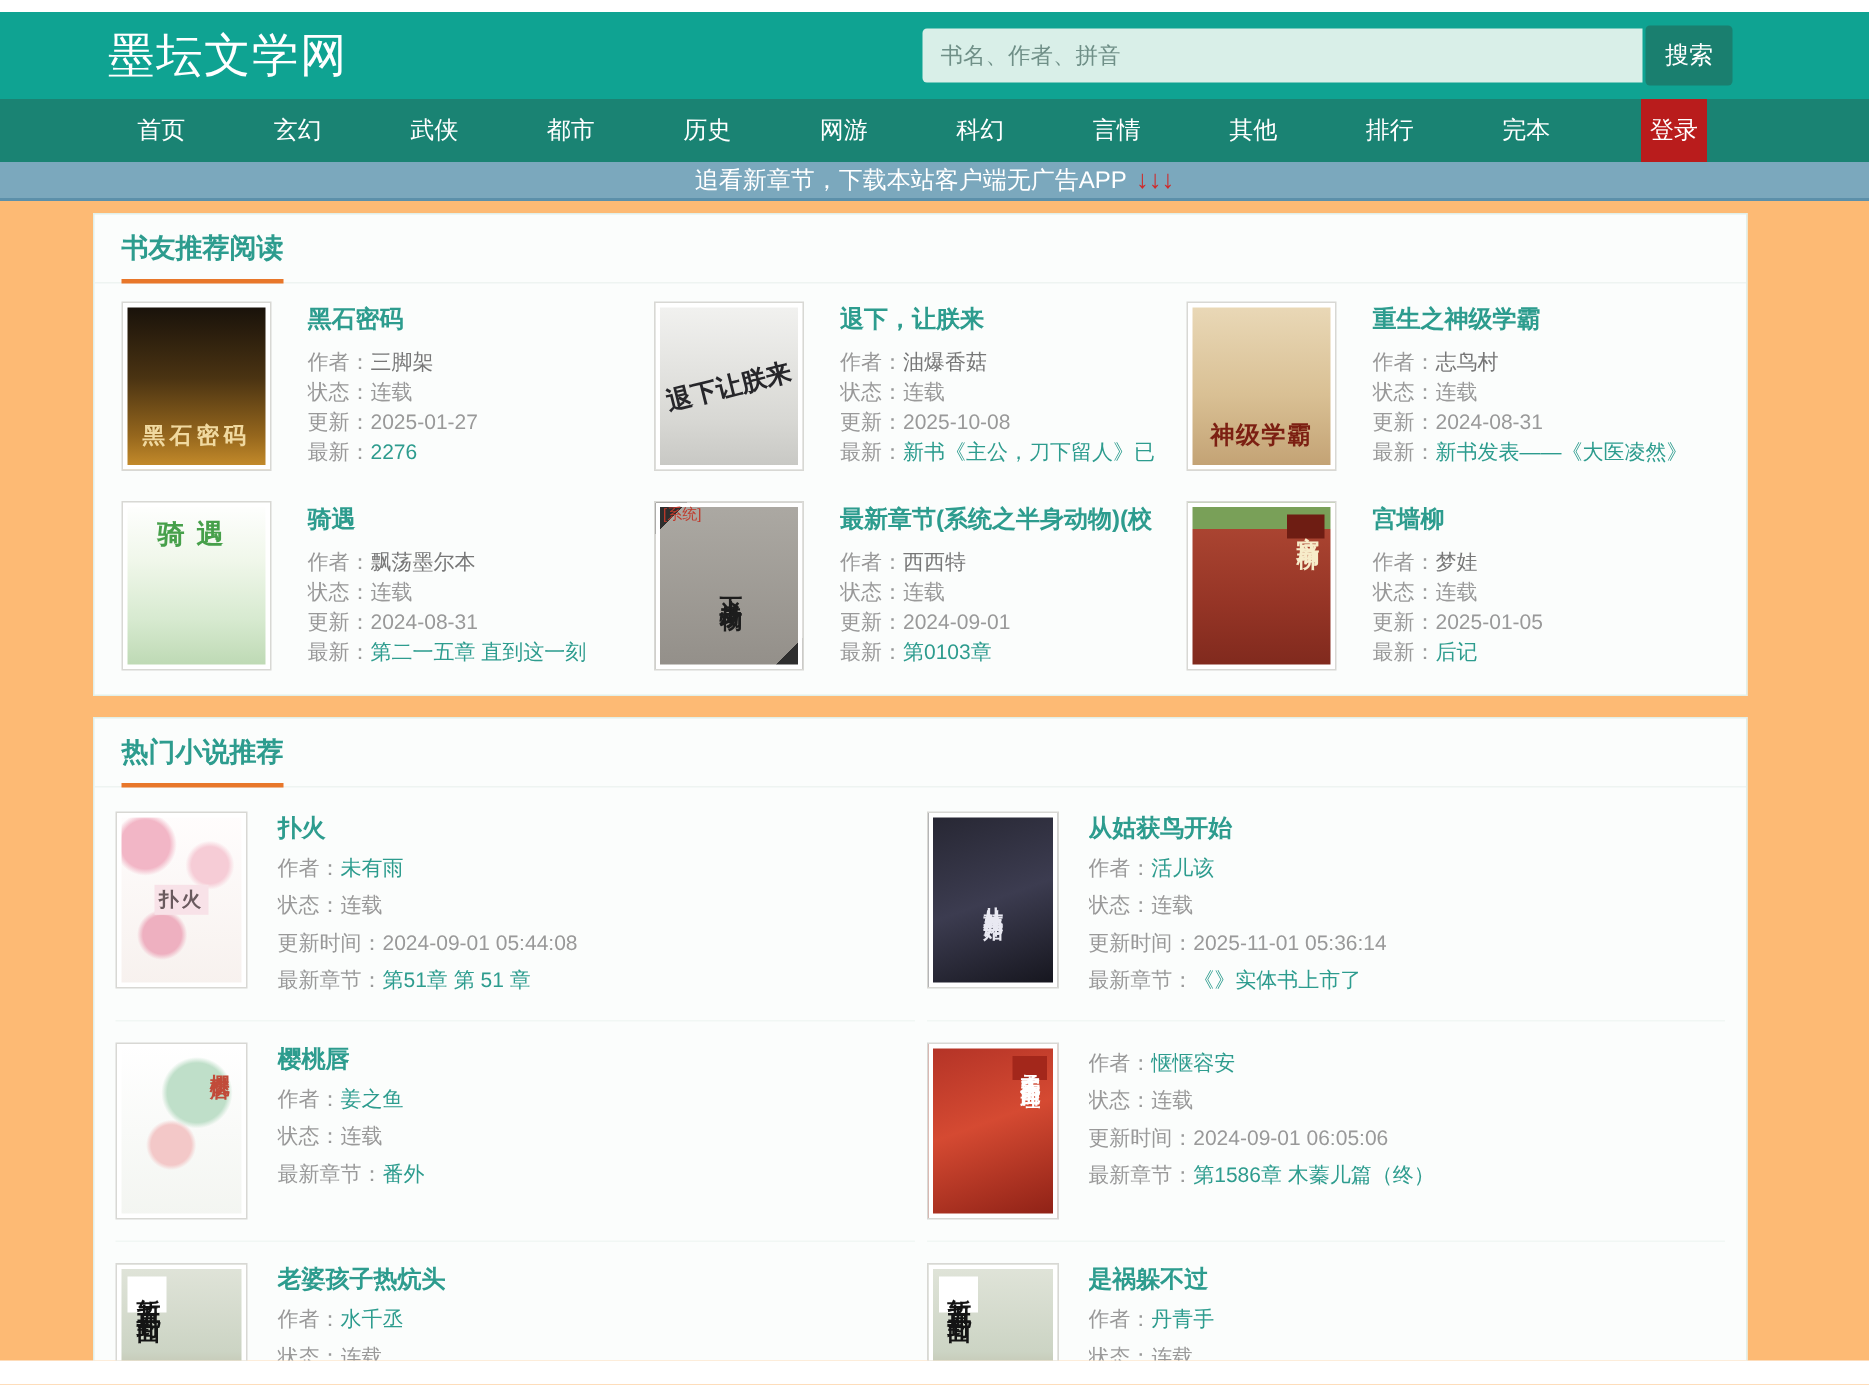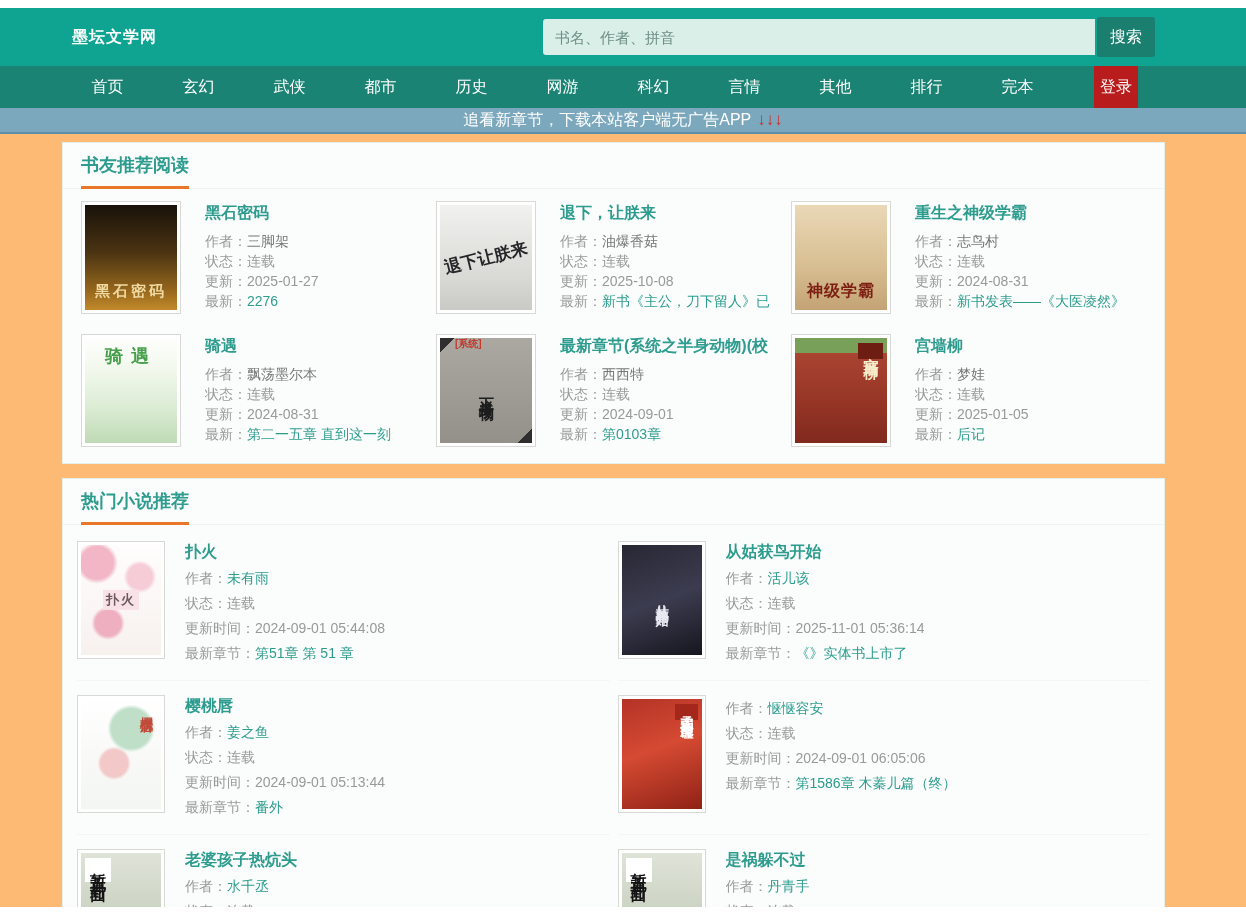--- a/index.html
+++ b/index.html
@@ -2,23 +2,23 @@
 <html><head>
 <meta charset="utf-8">
 <style>
   *{margin:0;padding:0;box-sizing:border-box}
   html,body{width:1246px;height:923px;overflow:hidden}
   body{background:#ffffff;font-family:"Liberation Sans","DejaVu Sans",sans-serif}
 
   
   .header{height:58px;margin-top:8px;background:#0fa392;display:flex;align-items:center}
   .header-inner{width:1103px;margin-left:62px;padding:0 10px;display:flex;align-items:center;justify-content:space-between}
-  .site-title{color:#fff;font-size:16px;font-weight:bold;letter-spacing:1px}
+  .site-title{color:#fff;font-size:31px;font-weight:normal;letter-spacing:1px}
   .search{display:flex;align-items:center}
-  .search-input{width:552px;height:36px;border:none;background:#d9efe8;padding:0 12px;font-size:15px;color:#444;border-radius:3px 0 0 3px;outline:none}
+  .search-input{width:480px;height:36px;border:none;background:#d9efe8;padding:0 12px;font-size:15px;color:#444;border-radius:3px 0 0 3px;outline:none}
   .search-input::placeholder{color:#6f8f87}
   .search-btn{width:58px;height:40px;border:none;background:#1a7f6f;color:#fff;font-size:16px;border-radius:3px;margin-left:2px;cursor:pointer}
 
   
   .nav{height:42px;background:#1a8373}
   .nav-inner{width:1103px;margin-left:62px;display:flex;height:100%;align-items:stretch}
   .nav-item{width:91px;display:flex;align-items:center;justify-content:center;color:#fff;font-size:16px;cursor:pointer}
   .nav-spacer{flex:1}
   .login-btn{width:44px;margin-right:27px;background:#b91c1c;color:#fff;display:flex;align-items:center;justify-content:center;font-size:16px;cursor:pointer}
 
@@ -33,21 +33,21 @@
   .panel-title{display:inline-block;color:#2d9c8e;font-size:18px;font-weight:bold;padding-bottom:9px;border-bottom:3px solid #e8772a;margin-bottom:-1px}
 
   
   .cover{position:relative;flex:0 0 auto;border:1px solid #d8d8d4;background:#eee;box-shadow:0 0 0 3px #fff inset;cursor:pointer}
   .cover-label{position:absolute;top:50%;left:50%;transform:translate(-50%,-50%);font-weight:bold;line-height:1.25;padding:2px 3px;white-space:nowrap}
   .cover-label.vertical{writing-mode:vertical-rl}
   .cover-label.pos-bottom{top:auto;bottom:10px;left:50%;transform:translateX(-50%)}
   .cover-label.pos-top{top:8px;left:50%;transform:translate(-50%,0);bottom:auto}
   .cover-label.pos-right{left:auto;right:7px;top:8px;transform:none}
   .cover-label.pos-left{left:7px;top:8px;transform:none}
-  .cover-tag{position:absolute;top:4px;left:18px;font-size:10px;font-weight:bold;line-height:1}
+  .cover-tag{position:absolute;top:4px;left:5px;font-size:10px;font-weight:normal;line-height:1}
 
   
   .rec-grid{display:grid;grid-template-columns:1fr 1fr 1fr;padding:12px 18px 16px;row-gap:20px}
   .rec-card{display:flex;min-width:0}
   .rec-card .cover{width:100px;height:113px}
   .rec-info{margin-left:24px;min-width:0;padding-top:2px}
   .rec-title{color:#2d9c8e;font-size:16px;font-weight:bold;margin-bottom:7px;white-space:nowrap;overflow:hidden;cursor:pointer}
   .meta-line{font-size:14px;color:#999;white-space:nowrap;overflow:hidden}
   .rec-info .meta-line{line-height:20px}
   .meta-line .link{color:#2d9c8e;cursor:pointer}
@@ -236,21 +236,20 @@
 
   <div class="hot-item">
     <div class="cover" style="background: radial-gradient(circle at 62% 28%, rgb(191, 223, 201) 0px, rgb(191, 223, 201) 20%, rgba(0, 0, 0, 0) 24%), radial-gradient(circle at 42% 58%, rgb(243, 200, 200) 0px, rgb(243, 200, 200) 16%, rgba(0, 0, 0, 0) 20%), linear-gradient(rgb(255, 255, 255), rgb(243, 245, 241));">
 
       <span class="cover-label vertical pos-right" style="color: rgb(193, 75, 58); font-size: 13px; letter-spacing: 2px;">樱桃唇</span>
     </div>
     <div class="hot-info">
       <div class="hot-title">樱桃唇</div>
       <div class="meta-line"><span>作者：</span><span class="link">姜之鱼</span></div>
       <div class="meta-line"><span>状态：</span><span>连载</span></div>
-      <div class="meta-line"><span>更新时间：</span><span>2024-09-01 05:13:44</span></div>
       <div class="meta-line"><span>最新章节：</span><span class="link">番外</span></div>
     </div>
   </div>
 
   <div class="hot-item">
     <div class="cover" style="background: linear-gradient(160deg, rgb(178, 50, 38) 0%, rgb(213, 74, 50) 45%, rgb(140, 32, 21) 100%);">
 
       <span class="cover-label vertical pos-right" style="color: rgb(255, 255, 255); background: rgb(163, 39, 27); font-size: 13px; letter-spacing: 2px;">柔弱不能自理</span>
     </div>
     <div class="hot-info">

